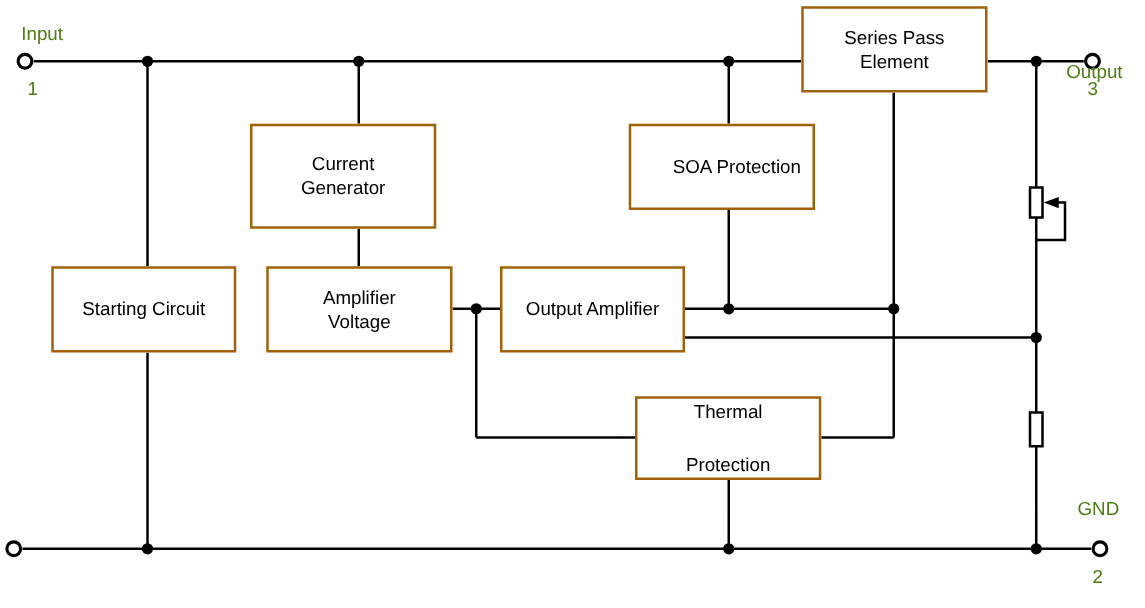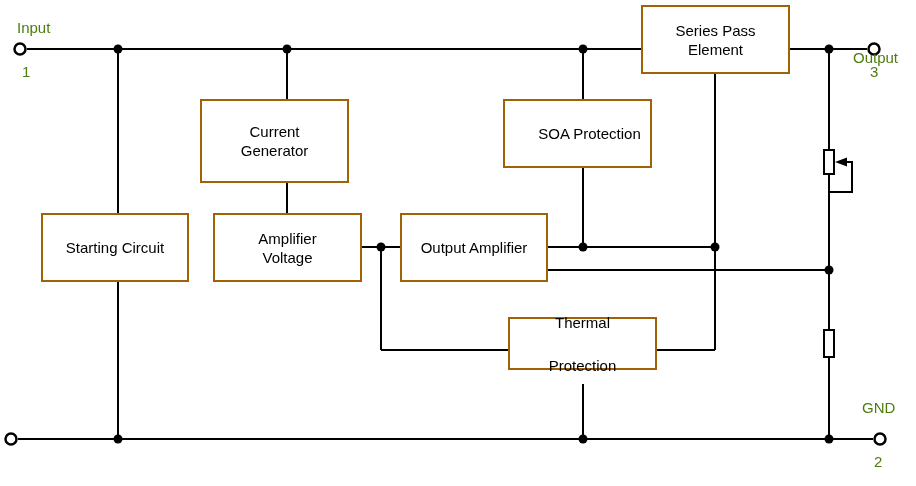--- a/index.html
+++ b/index.html
@@ -123,21 +123,21 @@
 
   <div class="block" style="left:213px; top:213px; width:149px; height:69px;">
     <span>Amplifier</span>
     <span>Voltage</span>
   </div>
 
   <div class="block" style="left:400px; top:213px; width:148px; height:69px;">
     <span>Output Amplifier</span>
   </div>
 
-  <div class="block" style="left:508px; top:317px; width:149px; height:53px;gap:24px;">
+  <div class="block" style="left:508px; top:317px; width:149px; height:67px;gap:24px;">
     <span>Thermal</span>
     <span>Protection</span>
   </div>
 
   <div class="tlabel" style="left:17px; top:20px;">Input</div>
   <div class="tlabel" style="left:22px; top:64px;">1</div>
 
   <div class="tlabel" style="left:853px; top:20px;margin-top:30px;">Output</div>
   <div class="tlabel" style="left:870px; top:64px;">3</div>
 

